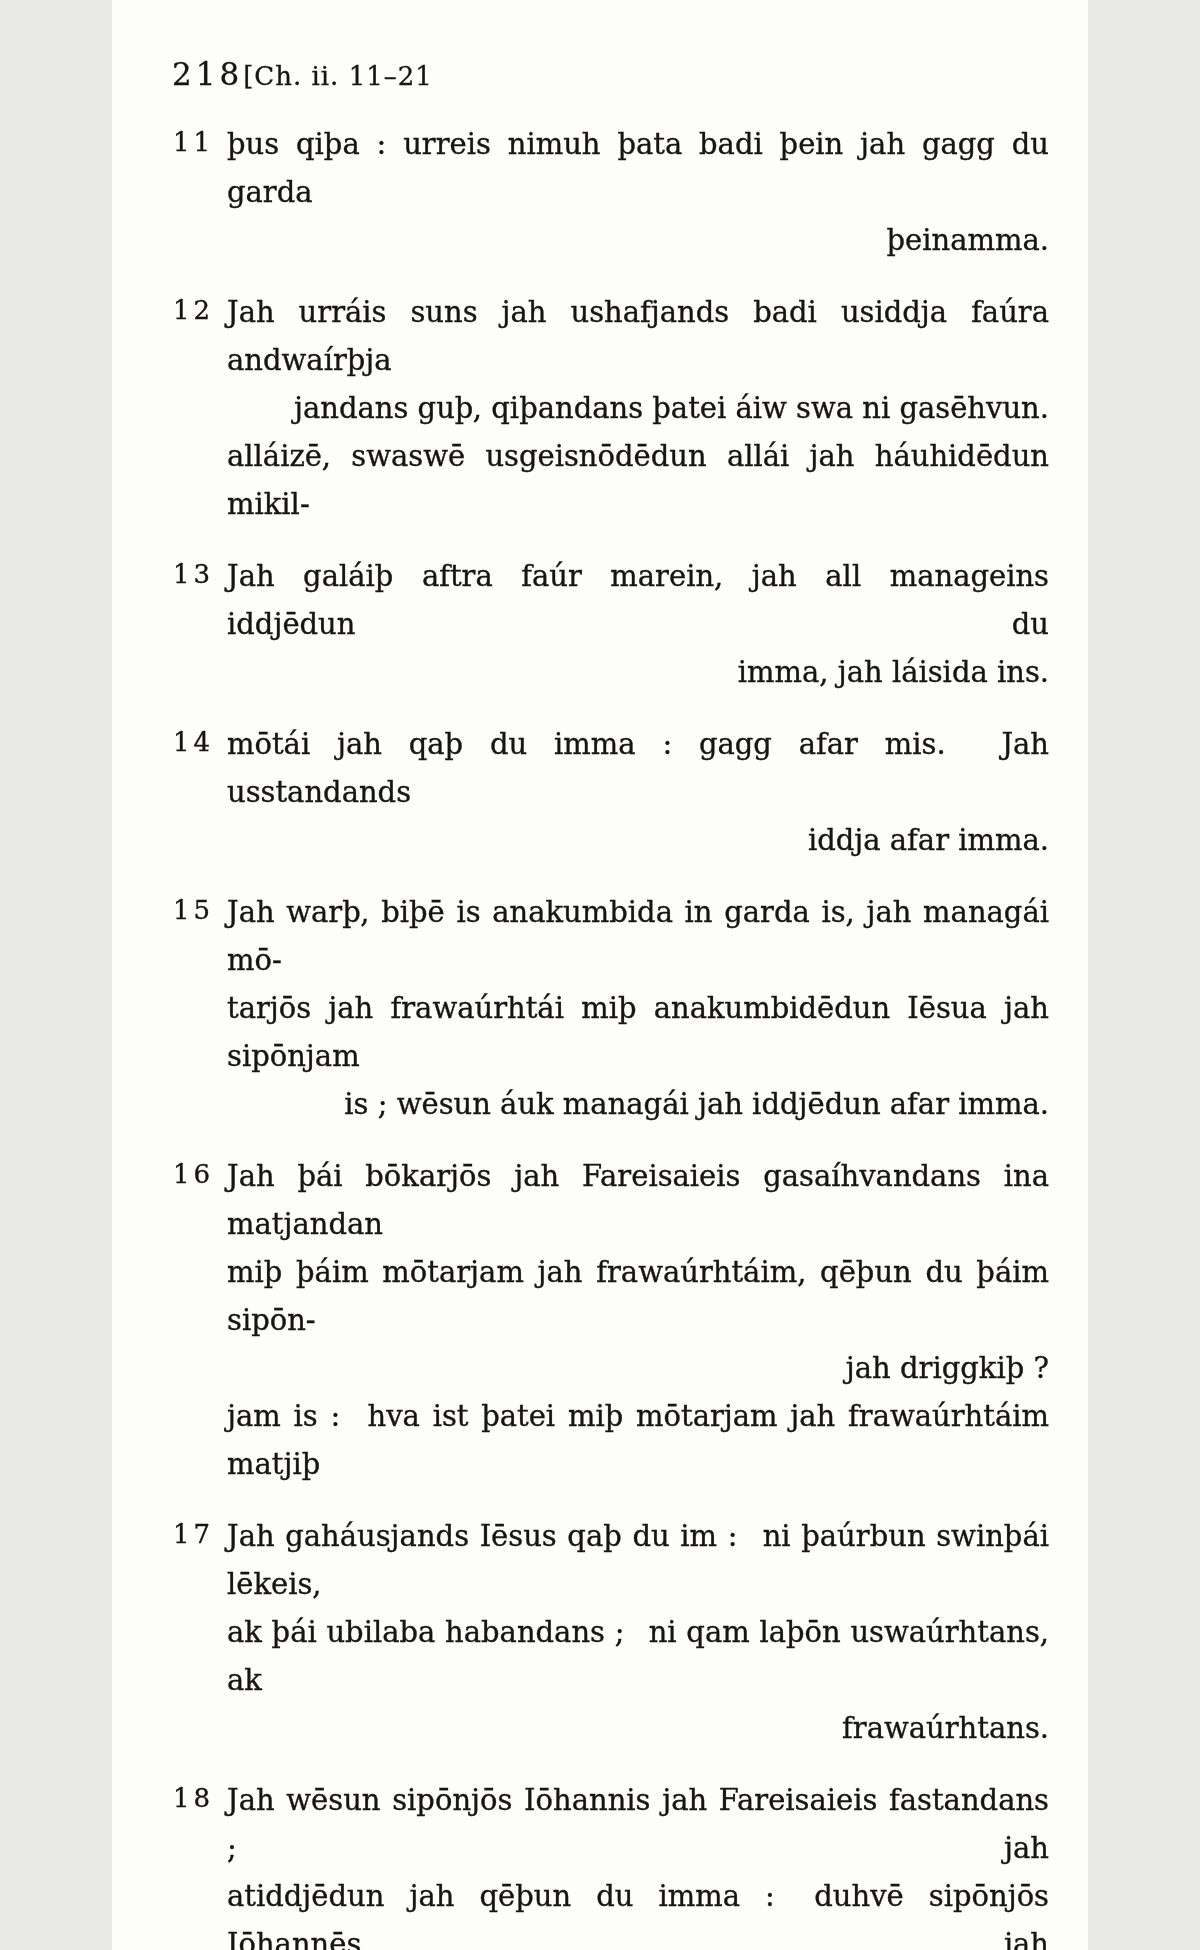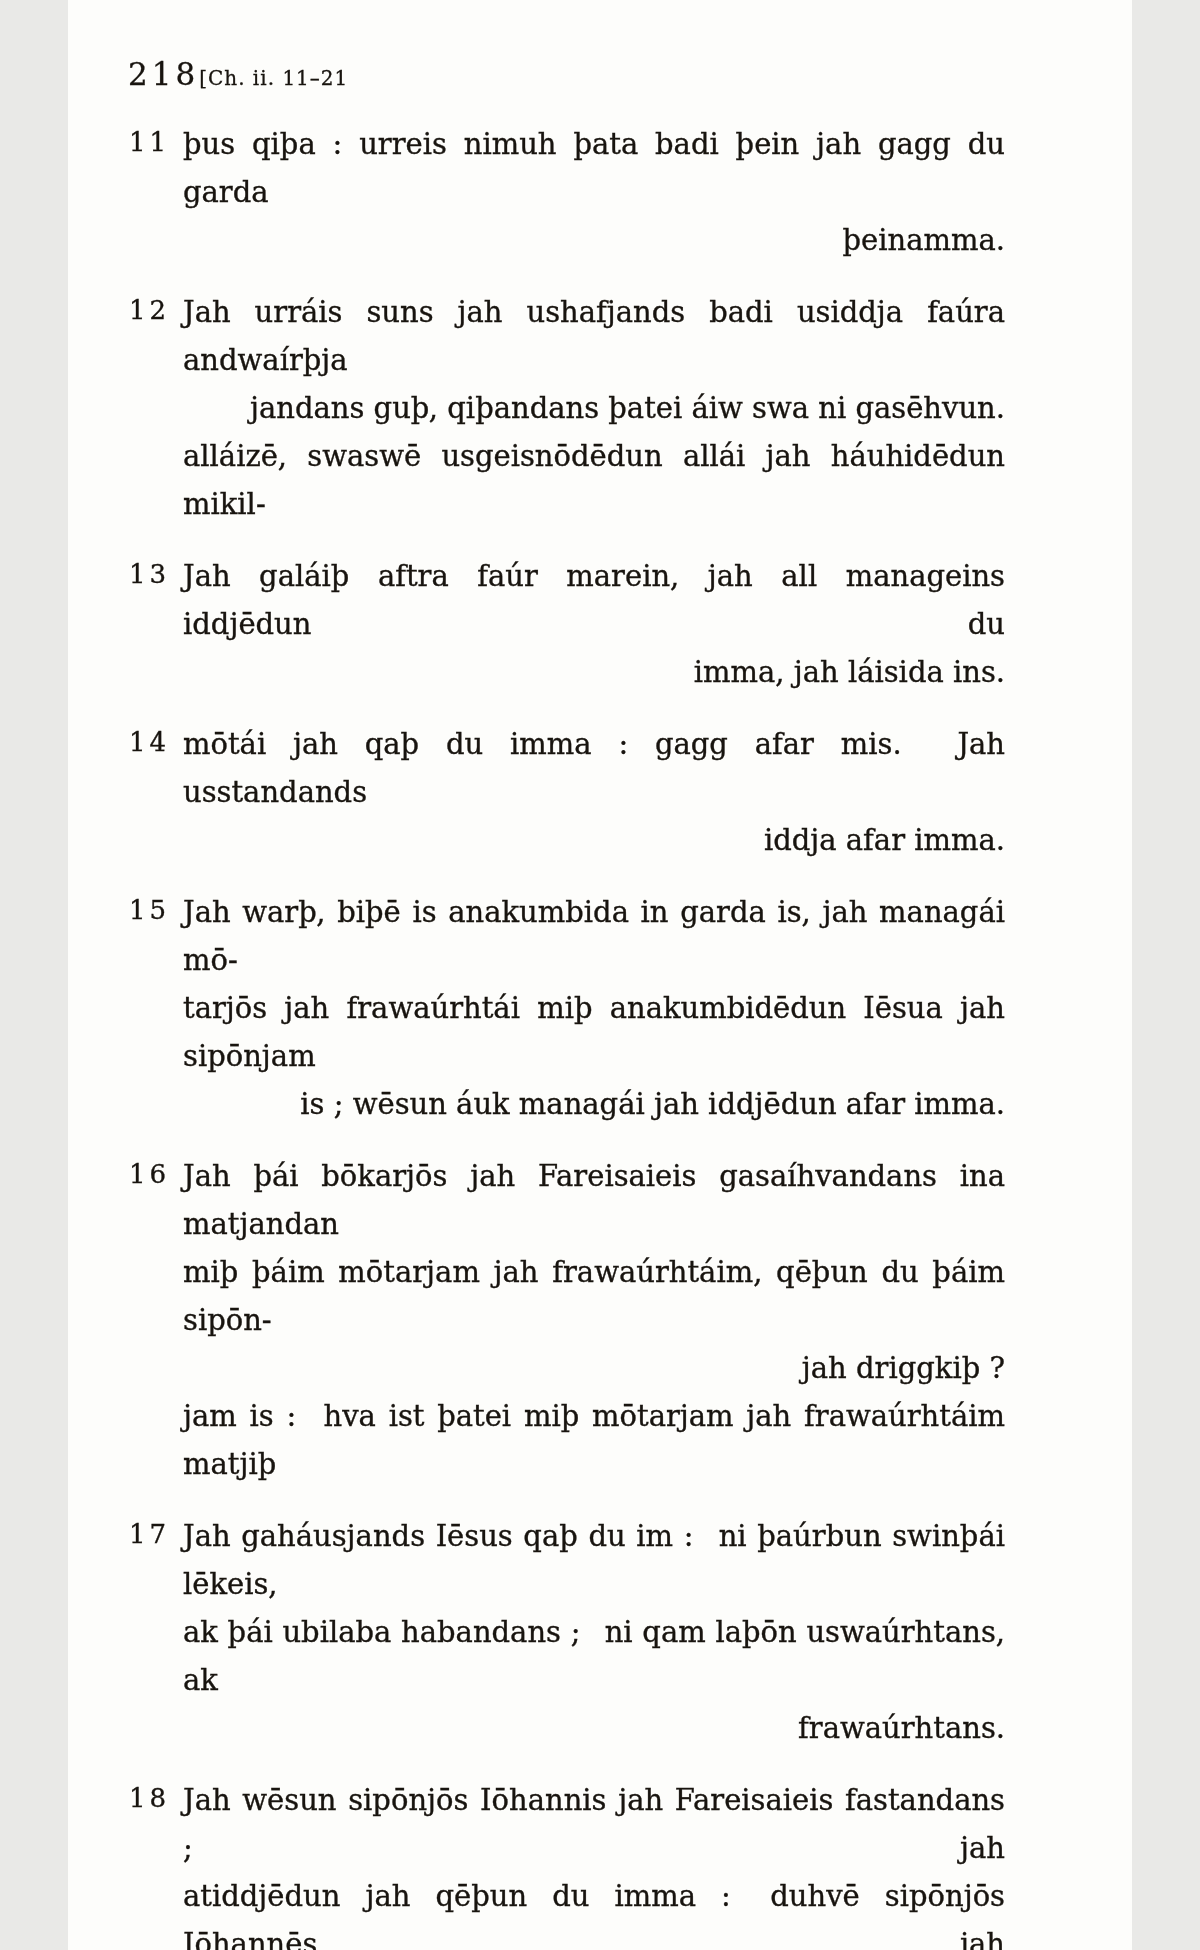--- a/index.html
+++ b/index.html
@@ -1,19 +1,19 @@
 <!DOCTYPE html>
 <html><head>
 <meta charset="utf-8">
 <style>
   * { margin: 0; padding: 0; box-sizing: border-box; }
   html, body { background: #e9e9e7; }
   .page {
     position: relative;
-    width: 1064px;
+    width: 976px;
     height: 1950px;
     margin: 0 auto;
     background: #fdfdfb;
     color: #18140f;
     font-family: "DejaVu Serif", "Liberation Serif", serif;
     overflow: hidden;
   }
   .content {
     position: absolute;
     left: 60px;
@@ -34,21 +34,21 @@
   .running-title {
     flex: 1 1 auto;
     text-align: center;
     font-style: italic;
     font-size: 37px;
     letter-spacing: 1px;
     padding-right: 30px;
   }
   .chapter-ref {
     flex: 0 0 auto;
-    font-size: 20px;
+    font-size: 26px;
     letter-spacing: 1px;
   }
   .verse-list { margin-left: 55px; }
   .verse {
     position: relative;
     margin-bottom: 24px;
     -webkit-text-stroke: 0.35px currentColor;
   }
   .verse-num {
     position: absolute;

